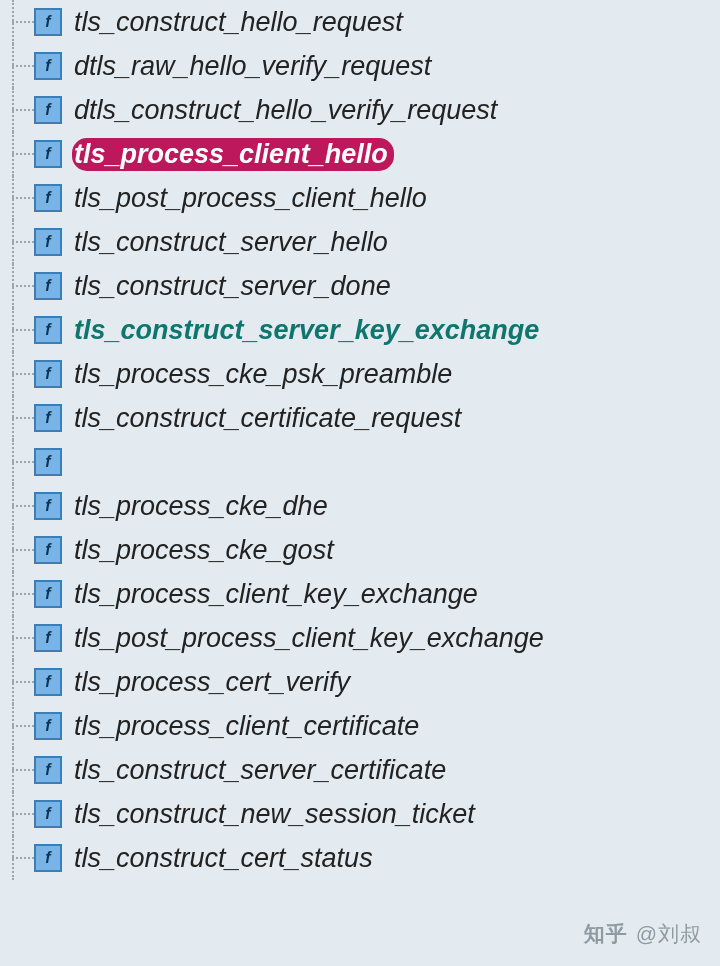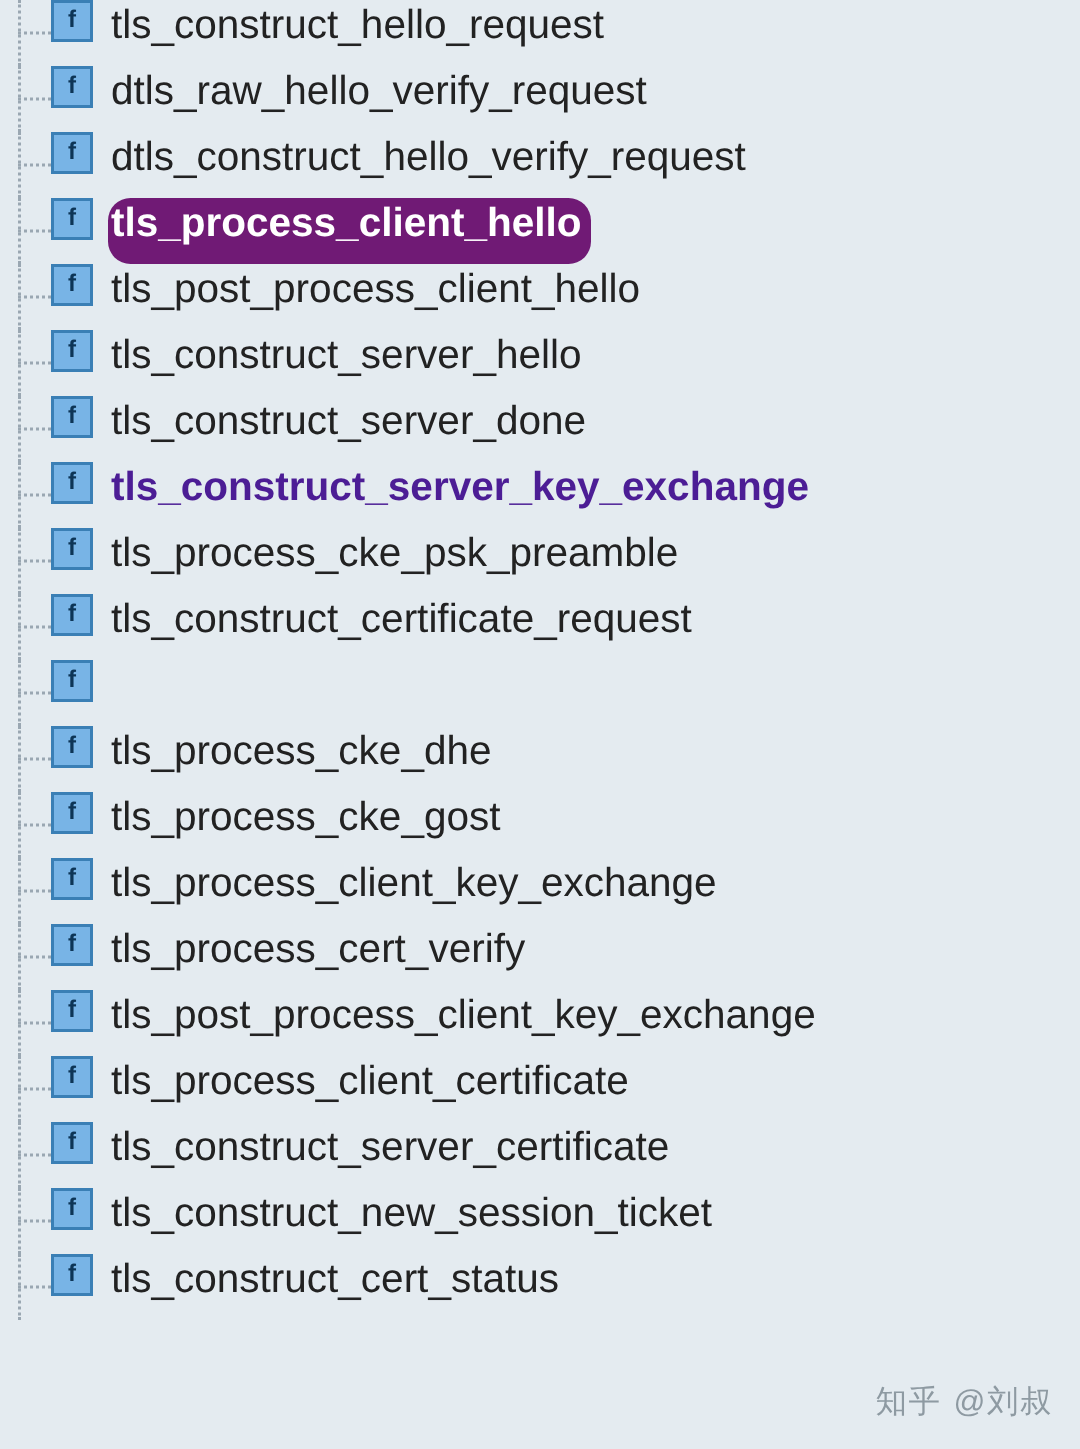--- a/index.html
+++ b/index.html
@@ -13,24 +13,26 @@
       overflow: hidden;
       position: relative;
     }
     .tree {
       list-style: none;
       padding-left: 6px;
       padding-top: 0px;
     }
     .tree-item {
       display: flex;
+      align-items: center;
       height: 44px;
       position: relative;
       cursor: default;
       user-select: none;
+      font-style: italic;
     }
     .dots {
       width: 28px;
       height: 100%;
       position: relative;
       flex: 0 0 28px;
     }
     
     .dots::before {
       content: "";
@@ -74,40 +76,40 @@
       font-weight: bold;
       color: #0d3556;
     }
     .label {
       white-space: nowrap;
       padding: 3px 6px 3px 2px;
       line-height: 1;
       color: #222;
     }
     .tree-item.selected .label {
-      background: #701a75;
+      background: #be185d;
       color: #ffffff;
       font-weight: 700;
       border-radius: 15px;
     }
     .tree-item.bold .label {
       font-weight: 700;
-      color: #4c1d95;
+      color: #0f766e;
     }
     .watermark {
       position: absolute;
       right: 18px;
       bottom: 18px;
       font-size: 21px;
       color: #8e9aa2;
       letter-spacing: 1px;
       pointer-events: none;
     }
     .zhihu-logo {
-      font-weight: 400;
+      font-weight: 700;
       margin-right: 8px;
     }
   </style>
 </head>
 <body>
 
 <ul class="tree" id="tree-root">
     <li class="tree-item">
       <span class="dots"></span>
       <span class="icon"></span>
@@ -173,26 +175,26 @@
       <span class="label">tls_process_cke_gost</span>
     </li>
     <li class="tree-item">
       <span class="dots"></span>
       <span class="icon"></span>
       <span class="label">tls_process_client_key_exchange</span>
     </li>
     <li class="tree-item">
       <span class="dots"></span>
       <span class="icon"></span>
+      <span class="label">tls_post_process_client_key_exchange</span>
+    </li>
+    <li class="tree-item">
+      <span class="dots"></span>
+      <span class="icon"></span>
       <span class="label">tls_process_cert_verify</span>
-    </li>
-    <li class="tree-item">
-      <span class="dots"></span>
-      <span class="icon"></span>
-      <span class="label">tls_post_process_client_key_exchange</span>
     </li>
     <li class="tree-item">
       <span class="dots"></span>
       <span class="icon"></span>
       <span class="label">tls_process_client_certificate</span>
     </li>
     <li class="tree-item">
       <span class="dots"></span>
       <span class="icon"></span>
       <span class="label">tls_construct_server_certificate</span>

